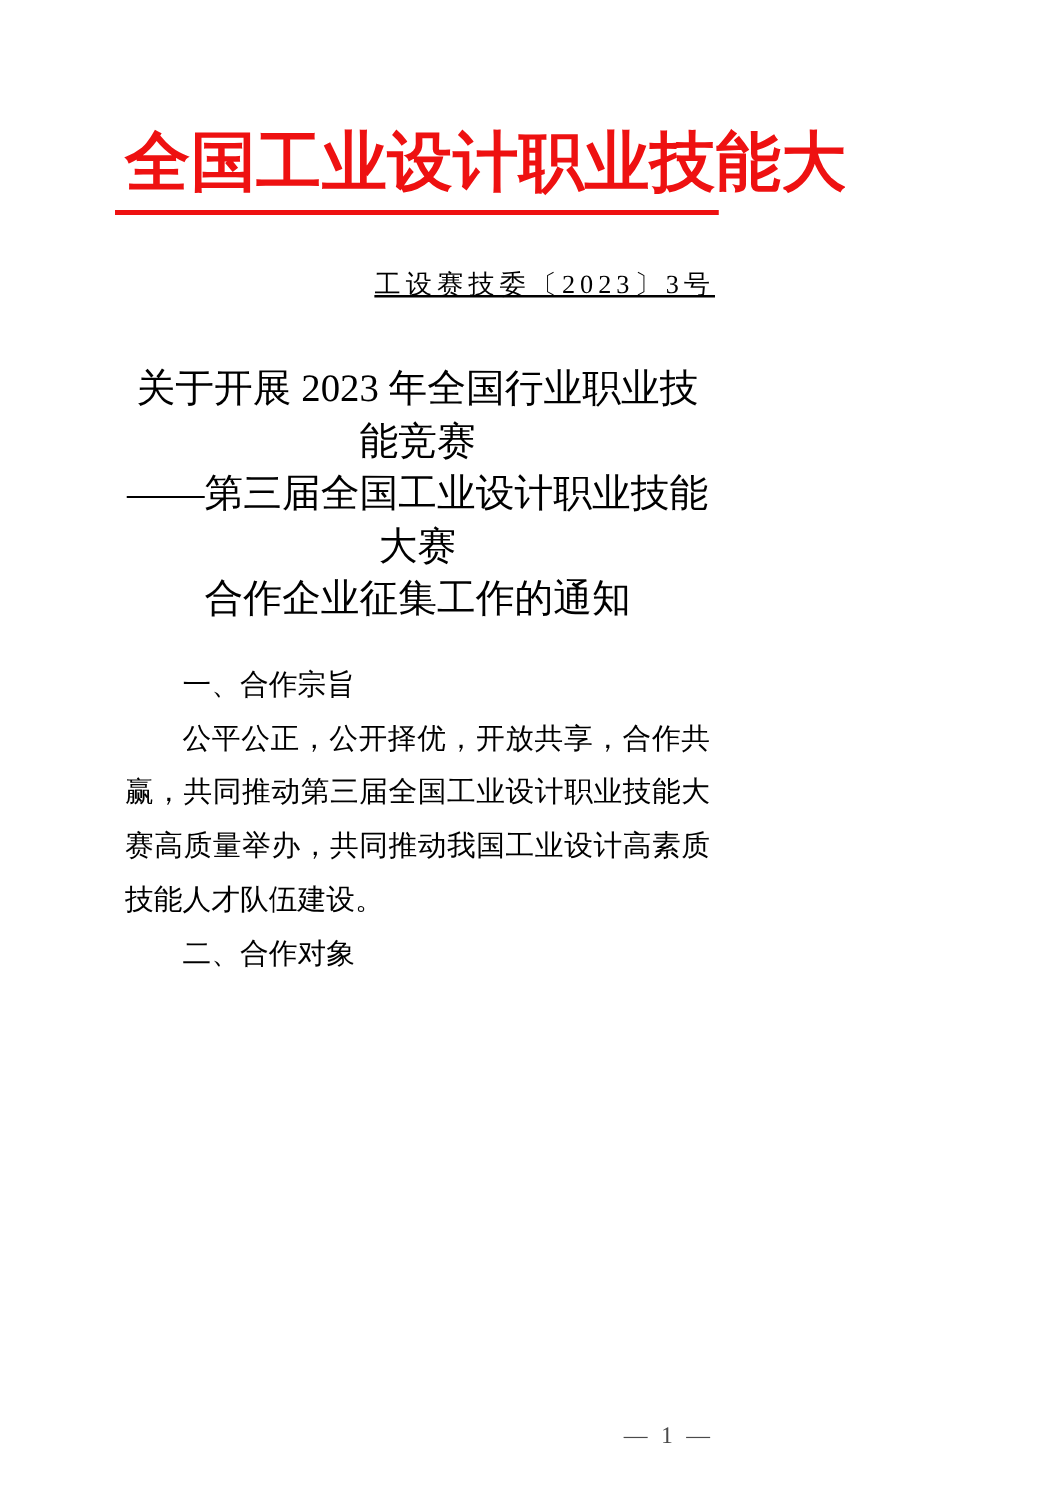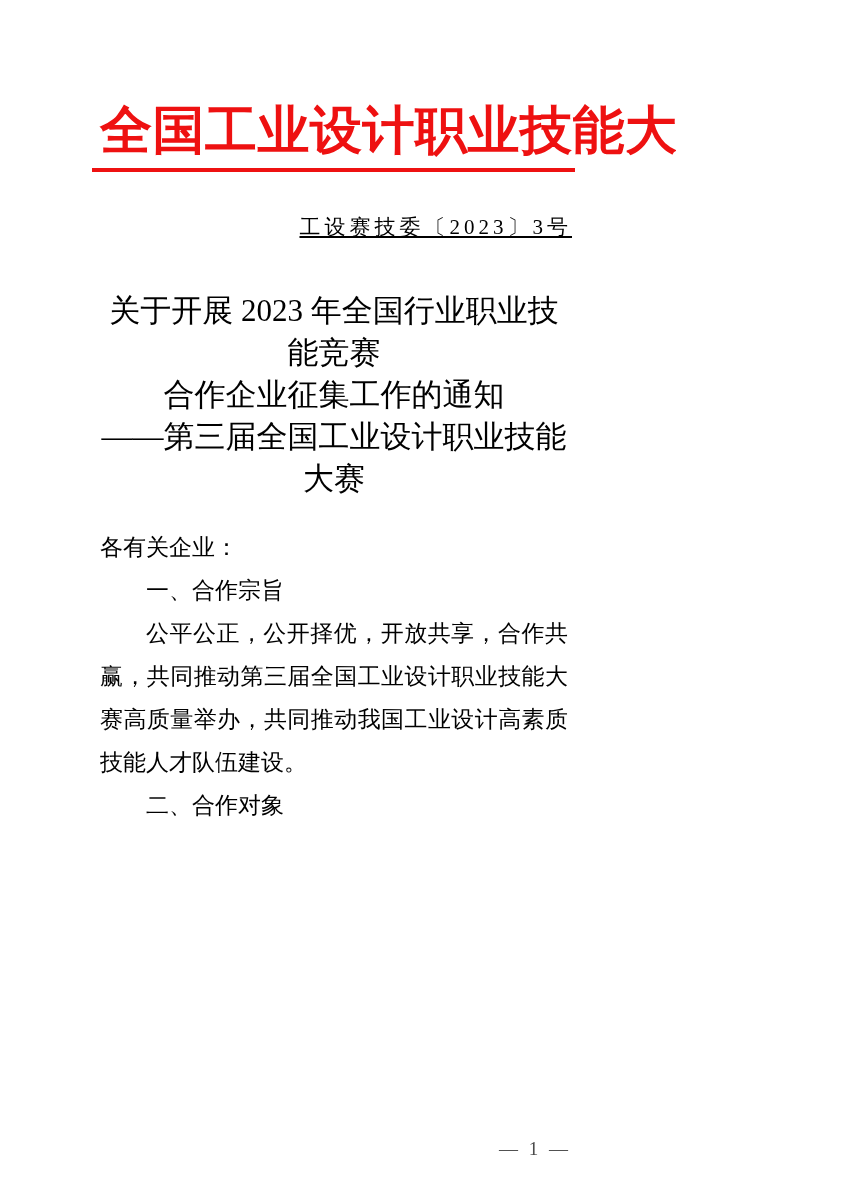--- a/index.html
+++ b/index.html
@@ -99,26 +99,25 @@
 <div class="page">
 
   <header>
     <div class="org-line org-line-1">全国工业设计职业技能大赛</div>
     <div class="red-rule"></div>
     <div class="doc-number">工设赛技委〔2023〕3号</div>
   </header>
 
   <h1 class="doc-title">
     <span>关于开展 2023 年全国行业职业技能竞赛</span>
+    <span>——第三届全国工业设计职业技能大赛</span>
     <span>合作企业征集工作的通知</span>
-    <span>——第三届全国工业设计职业技能大赛</span>
   </h1>
 
   <main class="body-text">
-    <p class="salutation">各有关企业：</p>
     <h2 class="section-heading">一、合作宗旨</h2>
     <p class="indent">公平公正，公开择优，开放共享，合作共赢，共同推动第三届全国工业设计职业技能大赛高质量举办，共同推动我国工业设计高素质技能人才队伍建设。</p>
     <h2 class="section-heading">二、合作对象</h2>
   </main>
 
   <div class="page-number">— 1 —</div>
 
 </div>
 
 </body></html>

